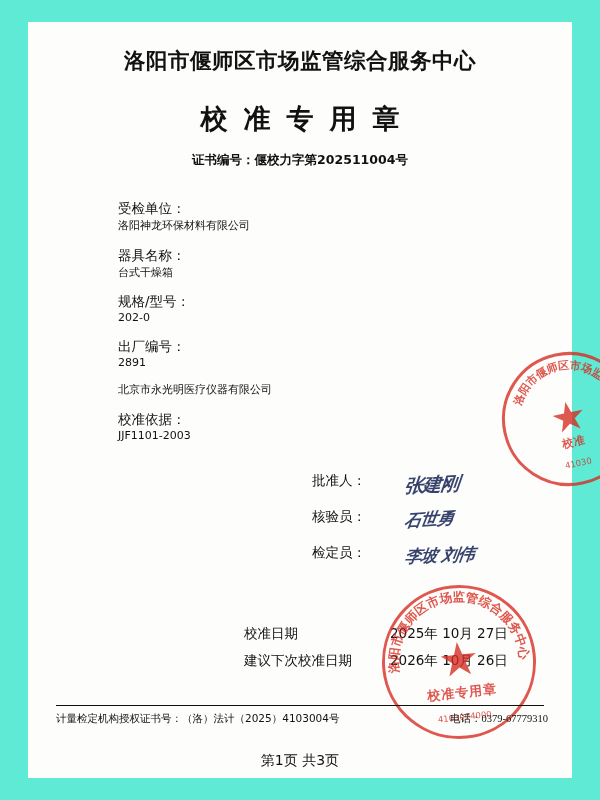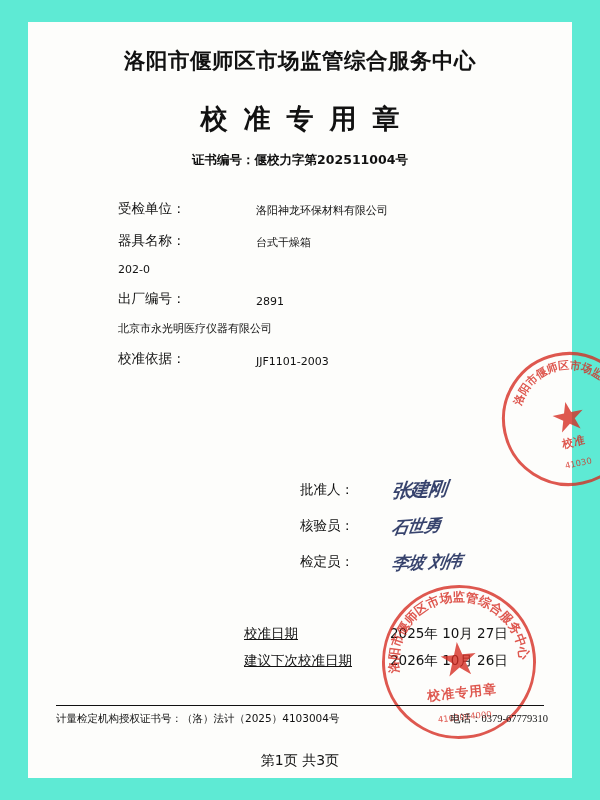--- a/index.html
+++ b/index.html
@@ -68,22 +68,23 @@
 
   
   .info-block {
     position: absolute;
     top: 200px;
     left: 118px;
     width: 400px;
   }
   .info-row {
     display: flex;
-    align-items: flex-end;
+    align-items: flex-start;
     margin-bottom: 13.5px;
+    flex-direction: column;
   }
   .info-label {
     width: 138px;
     font-size: 13.5px;
     color: #111;
     display: flex;
     justify-content: space-between;
     white-space: nowrap;
   }
   .info-label span { display: inline-block; }
@@ -95,22 +96,22 @@
 
   
   .sign-block {
     position: absolute;
     top: 472px;
     left: 300px;
     width: 250px;
   }
   .sign-row {
     display: flex;
-    align-items: center;
     height: 36px;
+    margin-left: 12px;
   }
   .sign-label {
     width: 86px;
     font-size: 13.5px;
     color: #111;
     display: flex;
     justify-content: space-between;
     white-space: nowrap;
   }
   .sign-script {
@@ -139,21 +140,20 @@
     align-items: baseline;
     margin-bottom: 9px;
   }
   .date-label {
     width: 140px;
     font-size: 13.5px;
     color: #111;
     display: flex;
     justify-content: space-between;
     white-space: nowrap;
-    text-decoration: underline;
   }
   .date-label.wide { letter-spacing: 0px; }
   .date-value {
     font-size: 13.5px;
     color: #111;
     white-space: nowrap;
     margin-left: 6px;
   }
 
   
@@ -272,20 +272,23 @@
         </div>
       <div class="info-value">洛阳神龙环保材料有限公司</div>
     </div>
     <div class="info-row">
       <div class="info-label">
           <span>器具名称：</span>
         </div>
       <div class="info-value">台式干燥箱</div>
     </div>
     <div class="info-row">
+      <div class="info-label">
+          <span>规格/型号：</span>
+        </div>
       <div class="info-value">202-0</div>
     </div>
     <div class="info-row">
       <div class="info-label">
           <span>出厂编号：</span>
         </div>
       <div class="info-value">2891</div>
     </div>
     <div class="info-row">
       <div class="info-value">北京市永光明医疗仪器有限公司</div>

